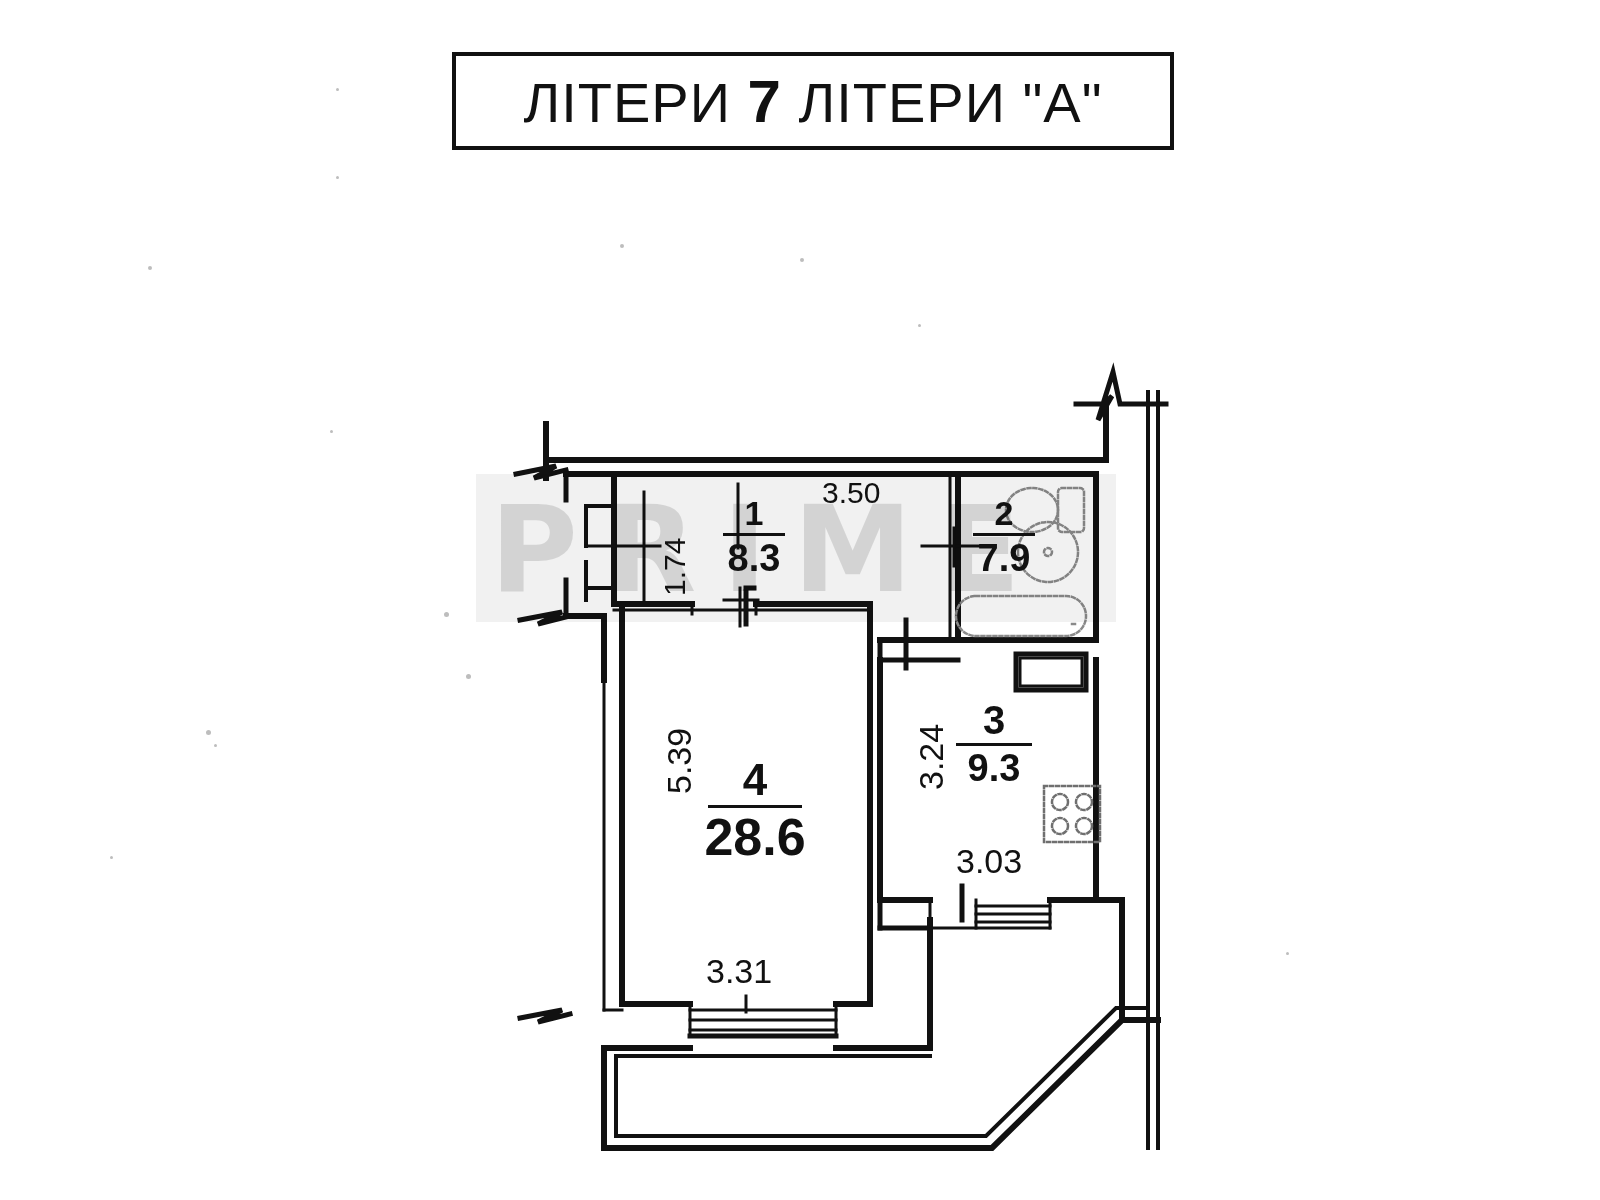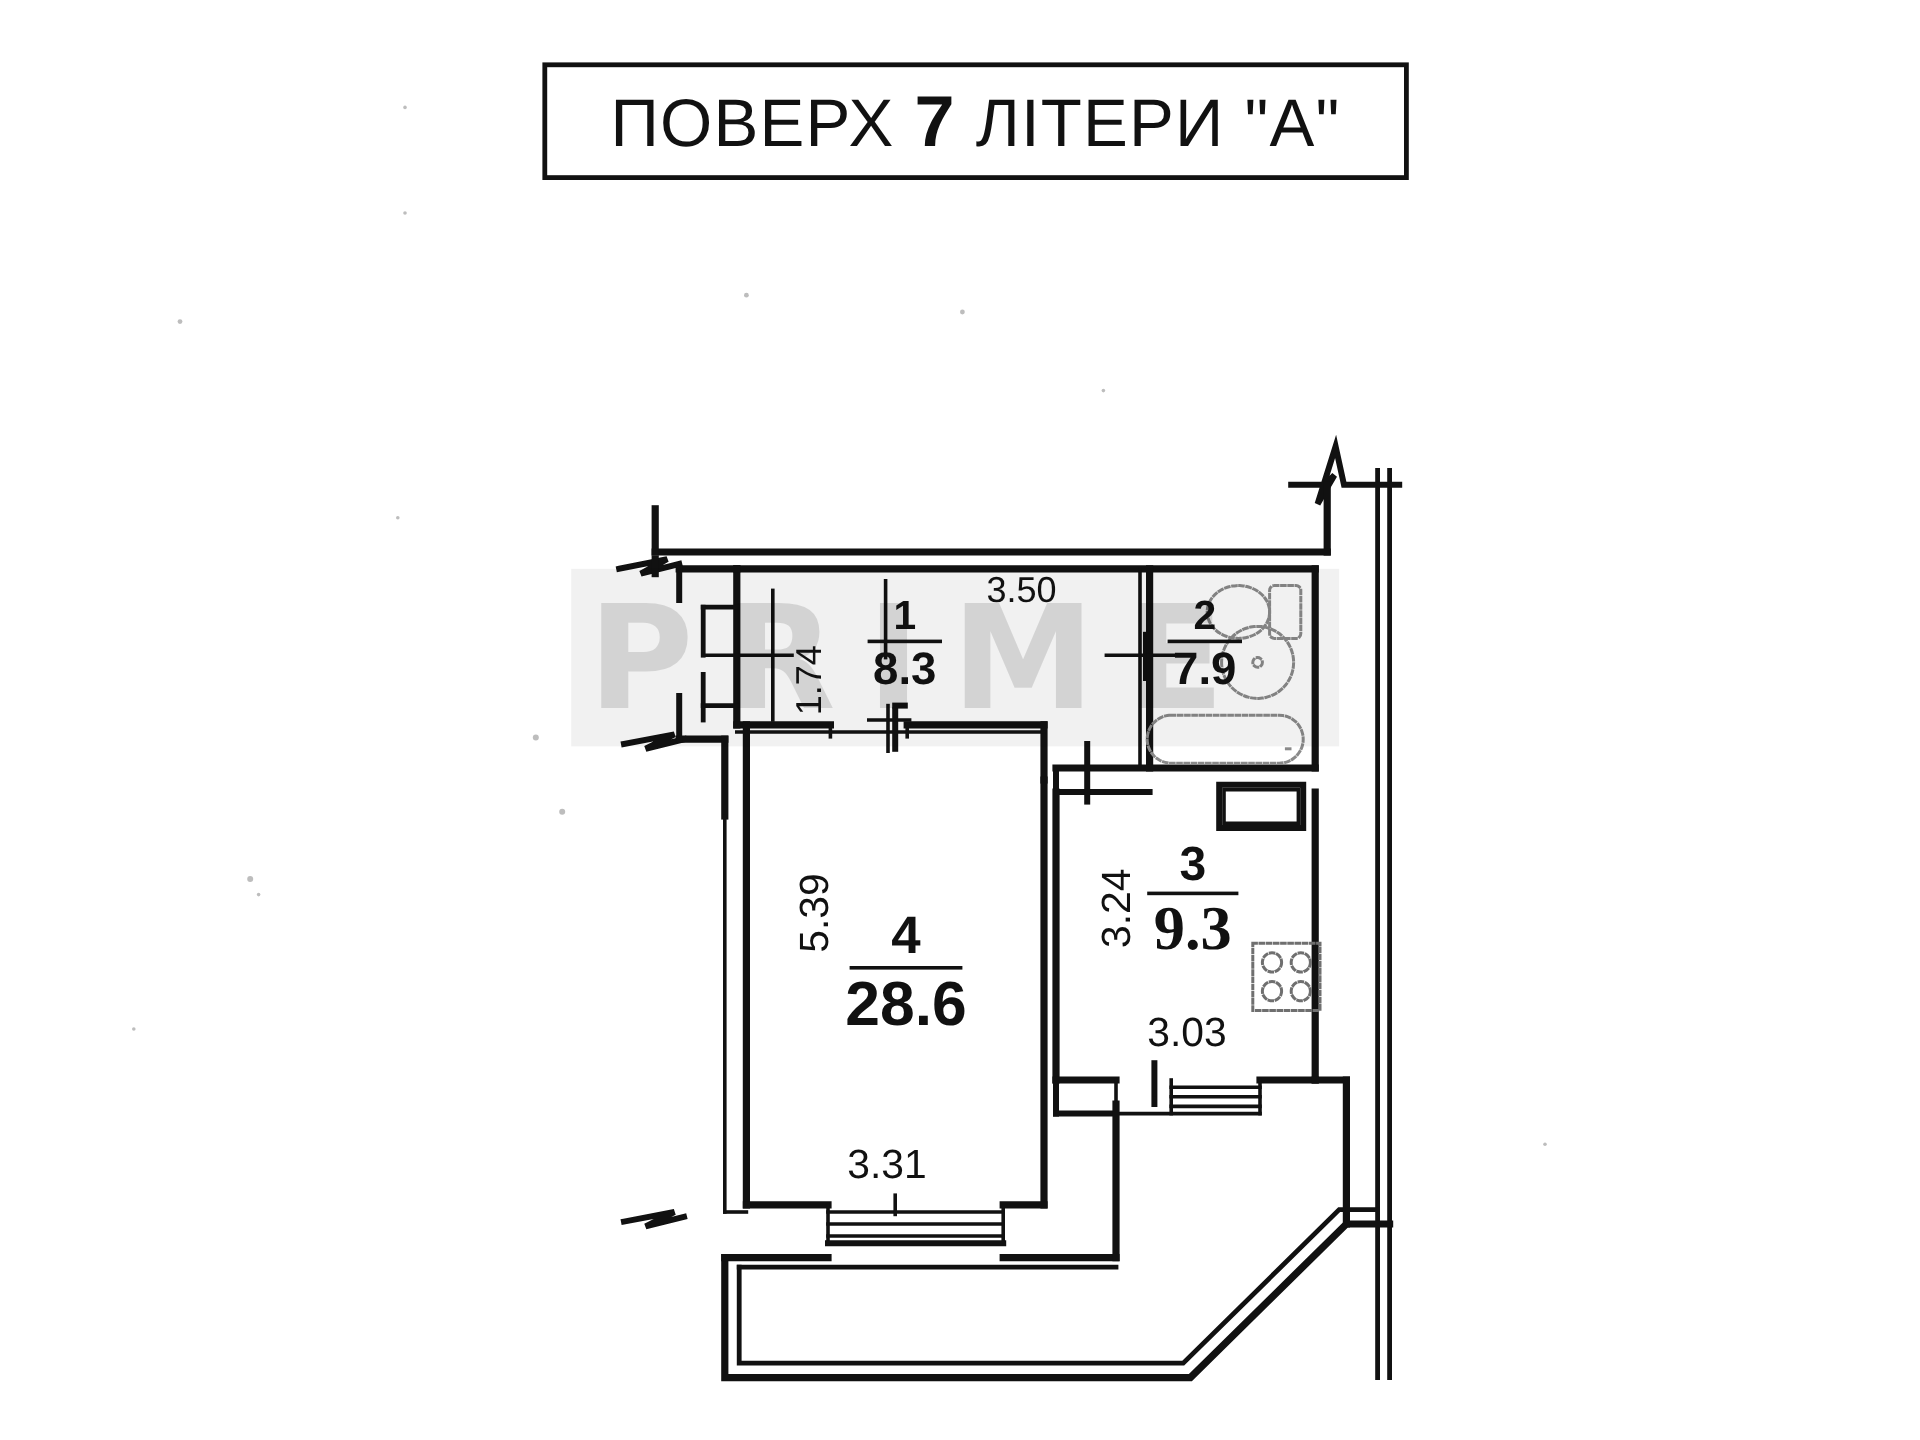--- a/index.html
+++ b/index.html
@@ -130,41 +130,41 @@
     display: block;
     font-weight: 700;
     line-height: 1.0;
   }
 
   .room-label.sz-sm .num  { font-size: 34px; }
   .room-label.sz-sm .area { font-size: 38px; text-align: center; }
   .room-label.sz-sm .rule { width: 62px; }
 
   .room-label.sz-md .num  { font-size: 40px; }
-  .room-label.sz-md .area { font-size: 52px; font-family: Liberation Serif, serif; }
+  .room-label.sz-md .area { font-size: 38px; }
   .room-label.sz-md .rule { width: 76px; }
 
   .room-label.sz-lg .num  { font-size: 44px; }
   .room-label.sz-lg .area { font-size: 52px; }
   .room-label.sz-lg .rule { width: 94px; }
 
   
   .speck {
     position: absolute;
     background: #bdbdbd;
     border-radius: 50%;
     z-index: 2;
   }
 </style>
 </head>
 <body>
 
 <div id="title-box">
   <div id="title-text">
-    <span>ПОВЕРХ</span>
+    <span>ЛІТЕРИ</span>
     <span class="bold-num">7</span>
     <span>ЛІТЕРИ "А"</span>
   </div>
 </div>
 
 <div class="speck" style="left:148px;top:266px;width:4px;height:4px;"></div>
 <div class="speck" style="left:336px;top:88px;width:3px;height:3px;"></div>
 <div class="speck" style="left:336px;top:176px;width:3px;height:3px;"></div>
 <div class="speck" style="left:330px;top:430px;width:3px;height:3px;"></div>
 <div class="speck" style="left:620px;top:244px;width:4px;height:4px;"></div>

